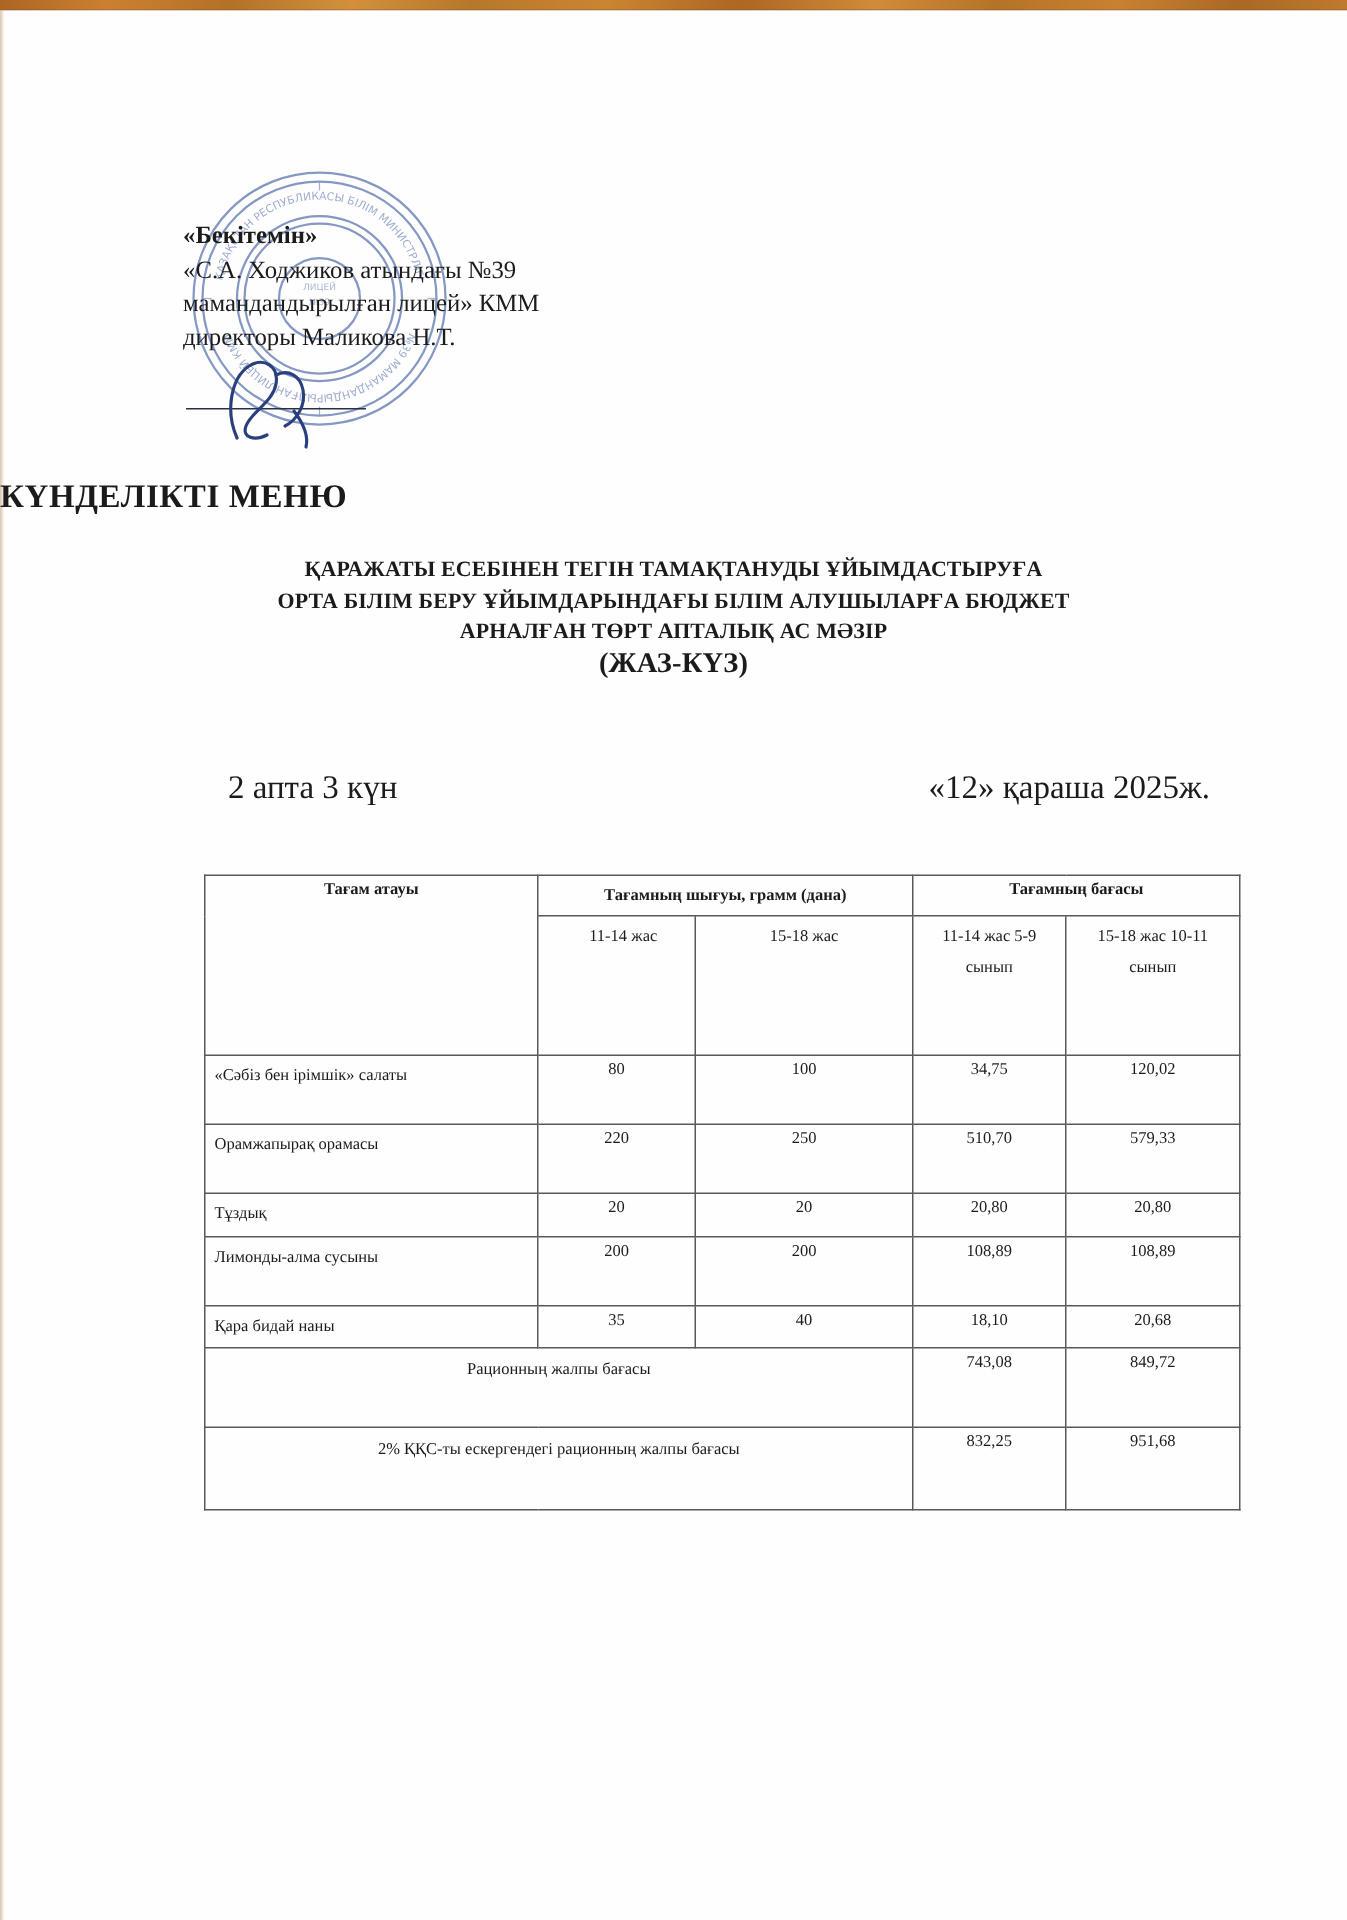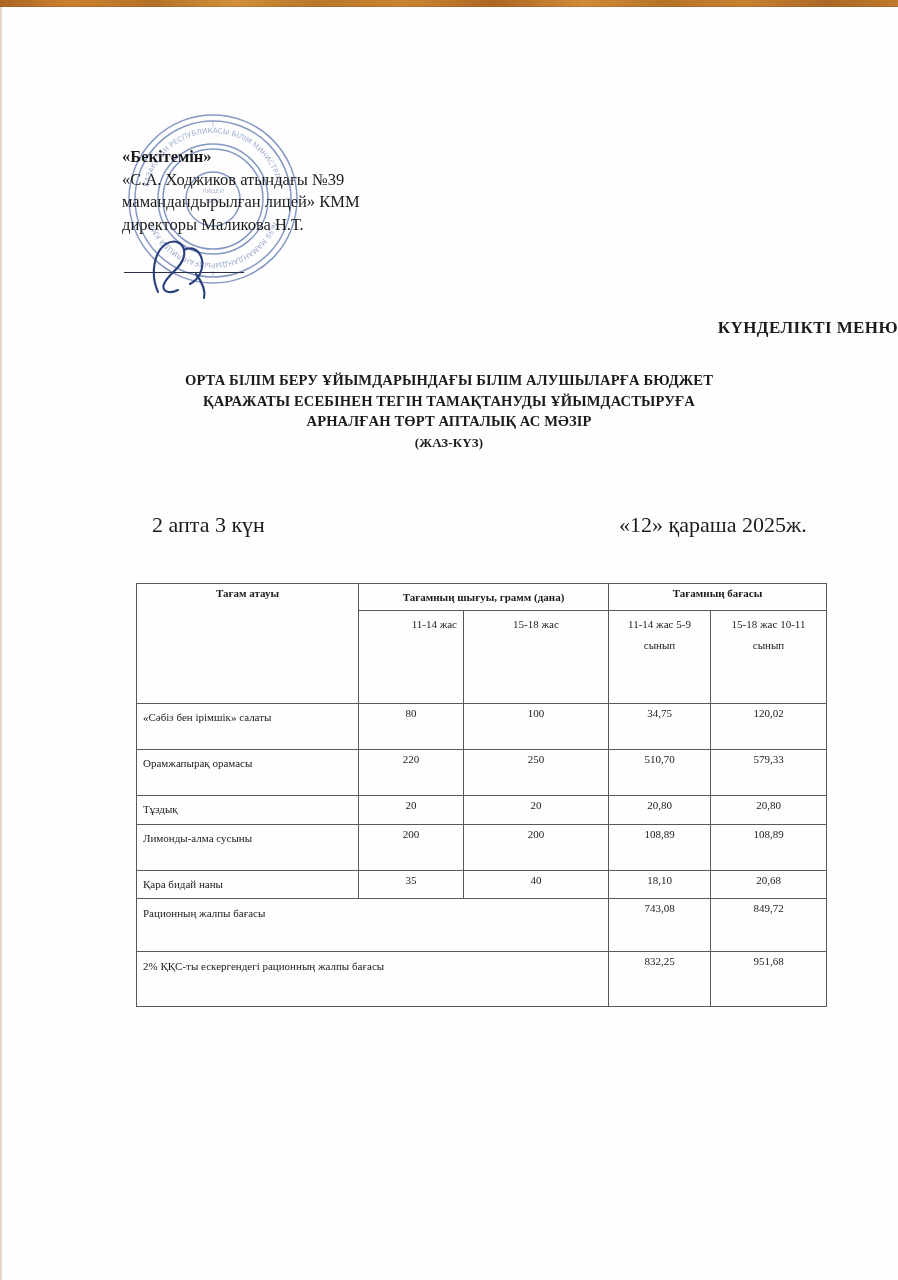--- a/index.html
+++ b/index.html
@@ -107,39 +107,39 @@
     opacity: .62;
     pointer-events: none;
   }
 
   
   .doc-title {
     position: absolute;
     left: 0;
     top: 318px;
     width: 898px;
-    text-align: right;
-    font-size: 17px;
+    text-align: left;
+    font-size: 22px;
     font-weight: bold;
     letter-spacing: .4px;
   }
   .subtitle {
     position: absolute;
     left: 149px;
     top: 370px;
     width: 600px;
     text-align: center;
     font-size: 14.6px;
     font-weight: bold;
     line-height: 20.5px;
     letter-spacing: .1px;
   }
   .season {
     display: block;
-    font-size: 13px;
+    font-size: 19px;
     margin-top: 1px;
   }
 
   
   .meta-row {
     position: absolute;
     left: 0;
     top: 512px;
     width: 898px;
     height: 24px;
@@ -205,40 +205,40 @@
     padding-top: 7px;
   }
   .sub-head {
     text-align: center;
     vertical-align: top;
     height: 86px;
     line-height: 21px;
     padding-top: 5px;
   }
   .sub-head.left-al {
-    text-align: right;
+    text-align: center;
     padding-left: 15px;
   }
   .num {
     text-align: center;
     vertical-align: top;
     padding-top: 4px;
   }
   .dish {
     text-align: left;
     line-height: 21.5px;
     padding-top: 4px;
     padding-left: 7px;
   }
   .row-tall    { height: 46px; }
   .row-short   { height: 26px; }
   .row-summary { height: 53px; }
   .row-vat     { height: 55px; }
   .summary-label {
-    text-align: left;
+    text-align: center;
     padding-left: 7px;
     padding-top: 5px;
     line-height: 22px;
   }
 </style>
 </head>
 <body>
 
 <div class="desk-strip"></div>
 <div class="sheet"></div>
@@ -293,22 +293,22 @@
   <g fill="none" stroke="#2a3f7e" stroke-width="2.1" stroke-linecap="round">
     <path d="M18 62 C10 44, 14 22, 26 14 C36 8, 46 14, 44 26 C42 38, 28 44, 24 54 C21 62, 30 64, 38 60"></path>
     <path d="M44 20 C52 16, 60 20, 62 30 C64 40, 58 50, 50 54"></path>
     <path d="M56 44 C62 52, 66 60, 64 68"></path>
   </g>
 </svg>
 
 <div class="doc-title">КҮНДЕЛІКТІ МЕНЮ</div>
 
 <div class="subtitle">
+  <div>ҚАРАЖАТЫ ЕСЕБІНЕН ТЕГІН ТАМАҚТАНУДЫ ҰЙЫМДАСТЫРУҒА</div>
   <div>ОРТА БІЛІМ БЕРУ ҰЙЫМДАРЫНДАҒЫ БІЛІМ АЛУШЫЛАРҒА БЮДЖЕТ</div>
-  <div>ҚАРАЖАТЫ ЕСЕБІНЕН ТЕГІН ТАМАҚТАНУДЫ ҰЙЫМДАСТЫРУҒА</div>
   <div>АРНАЛҒАН ТӨРТ АПТАЛЫҚ  АС МӘЗІР</div>
   <span class="season">(ЖАЗ-КҮЗ)</span>
 </div>
 
 <div class="meta-row">
   <div class="meta-left">2 апта 3 күн</div>
   <div class="meta-right">
     <span>«12»</span>
     <span class="u">қараша</span>
     <span>2025ж.</span>

